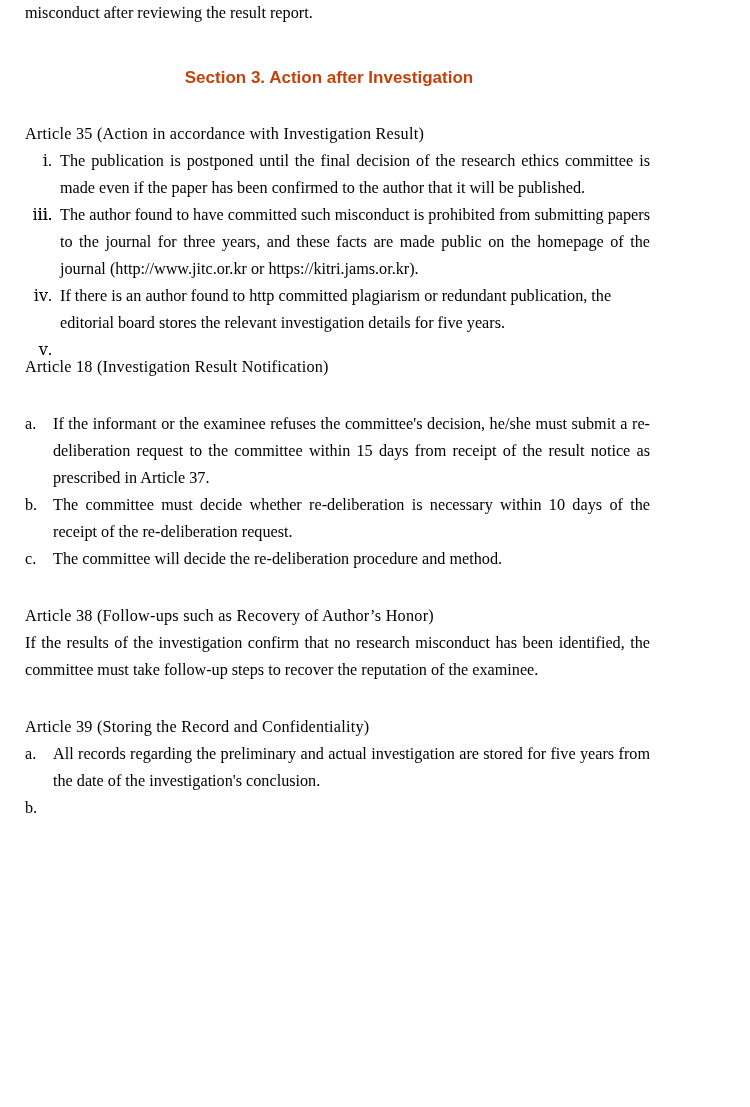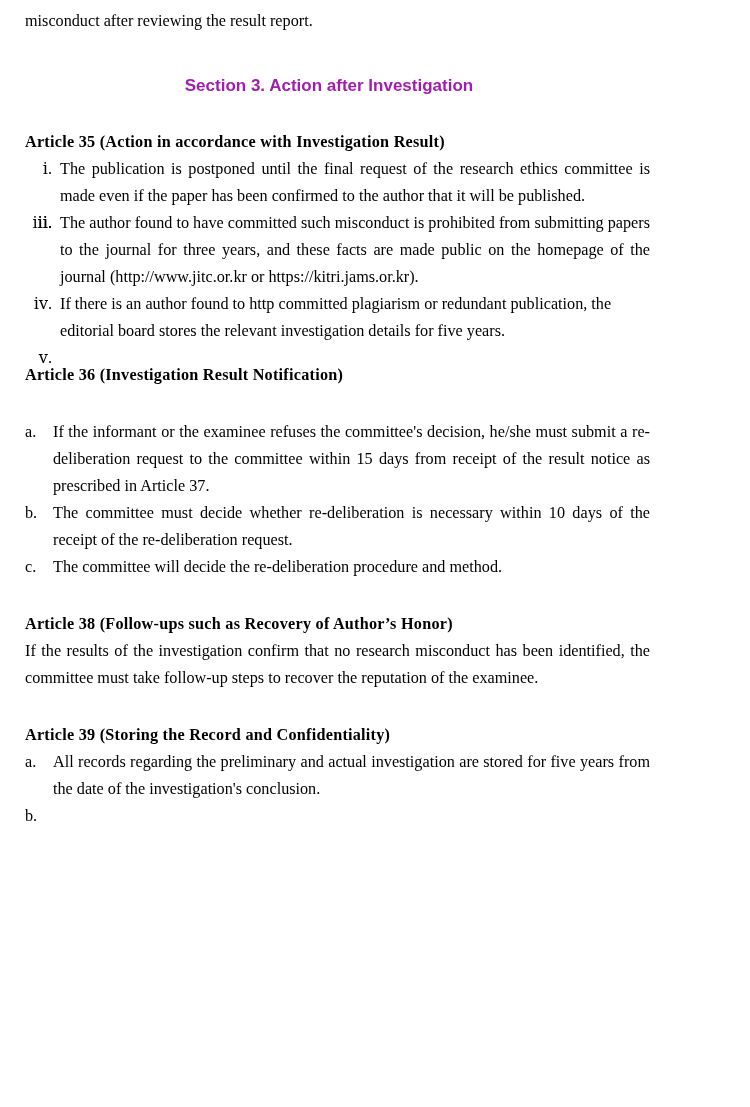--- a/index.html
+++ b/index.html
@@ -12,49 +12,49 @@
     height: 1107px;
     overflow: hidden;
     font-family: "Liberation Serif", "DejaVu Serif", serif;
     color: #000000;
   }
   .page {
     position: relative;
     width: 658px;
     height: 1107px;
     box-sizing: border-box;
-    padding: 8px 8px 0 25px;
+    padding: 0 8px 0 25px;
   }
   
   .para {
     font-size: 16.2px;
     line-height: 27px;
     text-align: justify;
     text-justify: inter-word;
     margin: 0;
     -webkit-hyphens: none;
     hyphens: none;
   }
   .para.ragged {
     text-align: left;
   }
   .article-heading {
     font-size: 16.2px;
     line-height: 27px;
-    font-weight: bold;
+    font-weight: normal;
     margin: 0;
     letter-spacing: 0.25px;
     text-align: left;
   }
   
   .section-heading {
     font-family: "Liberation Sans", "DejaVu Sans", sans-serif;
     font-size: 17px;
     line-height: 27px;
-    color: #a21caf;
+    color: #c2410c;
     text-align: center;
     margin: 0;
     padding-right: 17px;
   }
   
   .gap-xl { height: 37px; }
   .gap-lg { height: 30px; }
   .gap-md { height: 17px; }
   
   ul.numlist {
@@ -110,41 +110,41 @@
   <div class="gap-xl"></div>
 
   <h2 class="section-heading">Section 3. Action after Investigation</h2>
 
   <div class="gap-lg"></div>
 
   <h3 class="article-heading">Article 35 (Action in accordance with Investigation Result)</h3>
   <ul class="numlist roman">
     <li>
       <span class="marker">ⅰ.</span>
-      <span>The publication is postponed until the final request of the research ethics committee is made even if the paper has been confirmed to the author that it will be published.</span>
+      <span>The publication is postponed until the final decision of the research ethics committee is made even if the paper has been confirmed to the author that it will be published.</span>
     </li>
     <li>
       <span class="marker">ⅱ.</span>
     </li>
     <li>
       <span class="marker">ⅲ.</span>
       <span>The author found to have committed such misconduct is prohibited from submitting papers to the journal for three years, and these facts are made public on the homepage of the journal (http://www.jitc.or.kr or https://kitri.jams.or.kr).</span>
     </li>
     <li class="ragged">
       <span class="marker">ⅳ.</span>
       <span>If there is an author found to http committed plagiarism or redundant publication, the editorial board stores the relevant investigation details for five years.</span>
     </li>
     <li class="ragged">
       <span class="marker">ⅴ.</span>
     </li>
   </ul>
 
   <div class="gap-md"></div>
 
-  <h3 class="article-heading">Article 36 (Investigation Result Notification)</h3>
+  <h3 class="article-heading">Article 18 (Investigation Result Notification)</h3>
 
   <div class="gap-lg"></div>
 
   <ul class="numlist alpha">
     <li>
       <span class="marker">a.</span>
       <span>If the informant or the examinee refuses the committee's decision, he/she must submit a re-deliberation request to the committee within 15 days from receipt of the result notice as prescribed in Article 37.</span>
     </li>
     <li>
       <span class="marker">b.</span>

